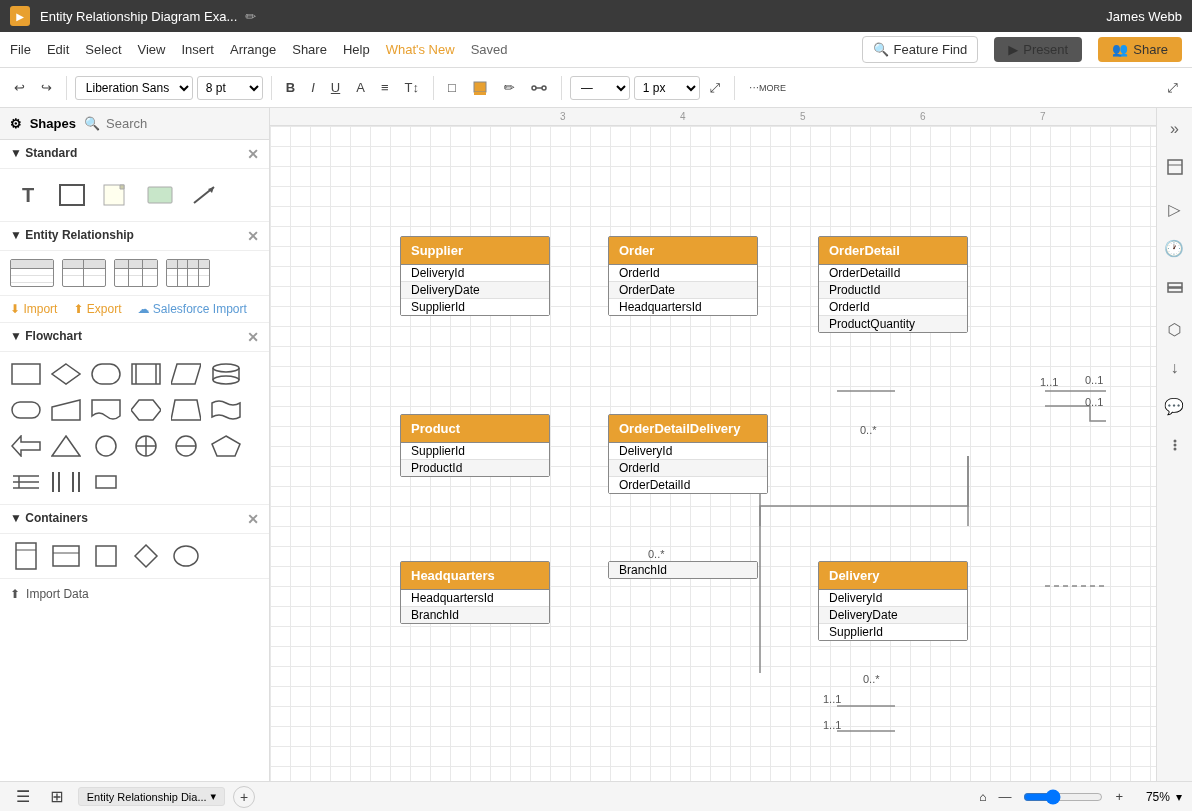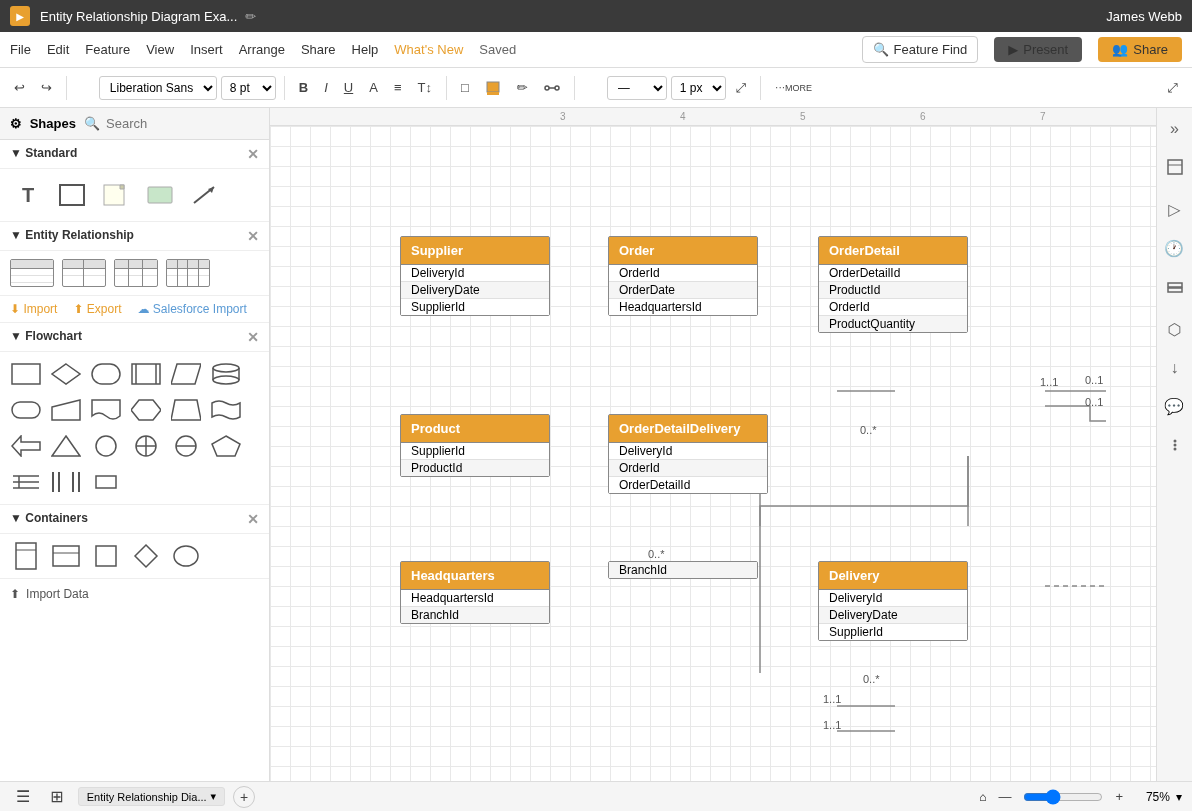--- a/index.html
+++ b/index.html
@@ -40,22 +40,22 @@
       height: 40px;
       background: #fff;
       display: flex;
       align-items: center;
       padding: 0 8px;
       border-bottom: 1px solid #ddd;
       gap: 4px;
     }
     .toolbar-btn { background: transparent; border: none; cursor: pointer; padding: 4px 6px; border-radius: 3px; font-size: 13px; color: #444; display: flex; align-items: center; }
     .toolbar-sep { width: 1px; height: 24px; background: #ddd; margin: 0 4px; }
-    .font-select { border: 1px solid #ccc; border-radius: 3px; padding: 3px 6px; font-size: 12px; background: #fff; margin-left: 24px; }
-    .font-size-select { border: 1px solid #ccc; border-radius: 3px; padding: 3px 4px; font-size: 12px; background: #fff; width: 55px; }
+    .font-select { border: 1px solid #ccc; border-radius: 3px; padding: 3px 6px; font-size: 12px; background: #fff; }
+    .font-size-select { border: 1px solid #ccc; border-radius: 3px; padding: 3px 4px; font-size: 12px; background: #fff; width: 66px; }
 
     
     #main { display: flex; height: calc(811px - 32px - 36px - 40px - 30px); }
 
     
     #sidebar {
       width: 270px;
       background: #fff;
       border-right: 1px solid #ddd;
       overflow-y: auto;
@@ -244,21 +244,21 @@
 <div id="titlebar">
   <div class="app-icon">▶</div>
   <span>Entity Relationship Diagram Exa...</span>
   <span style="margin-left:8px; color:#aaa; cursor:pointer">✏</span>
   <span class="user">James Webb</span>
 </div>
 
 <div id="menubar">
   <span>File</span>
   <span>Edit</span>
-  <span>Feature</span>
+  <span>Select</span>
   <span>View</span>
   <span>Insert</span>
   <span>Arrange</span>
   <span>Share</span>
   <span>Help</span>
   <span class="active">What's New</span>
   <span style="color:#666;">Saved</span>
   <div class="menu-spacer"></div>
   <button class="btn-feature">
     <span>🔍</span>

